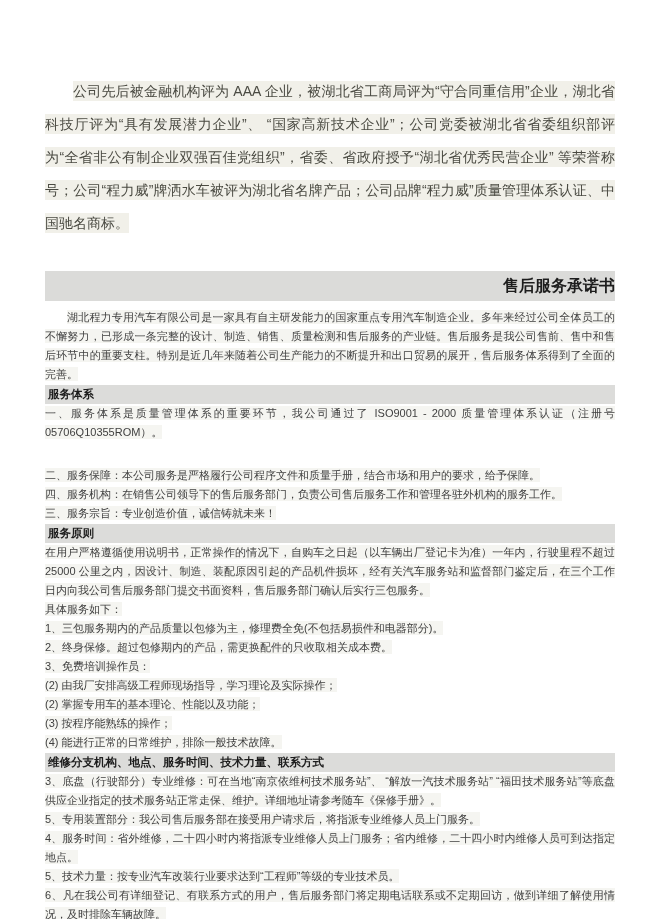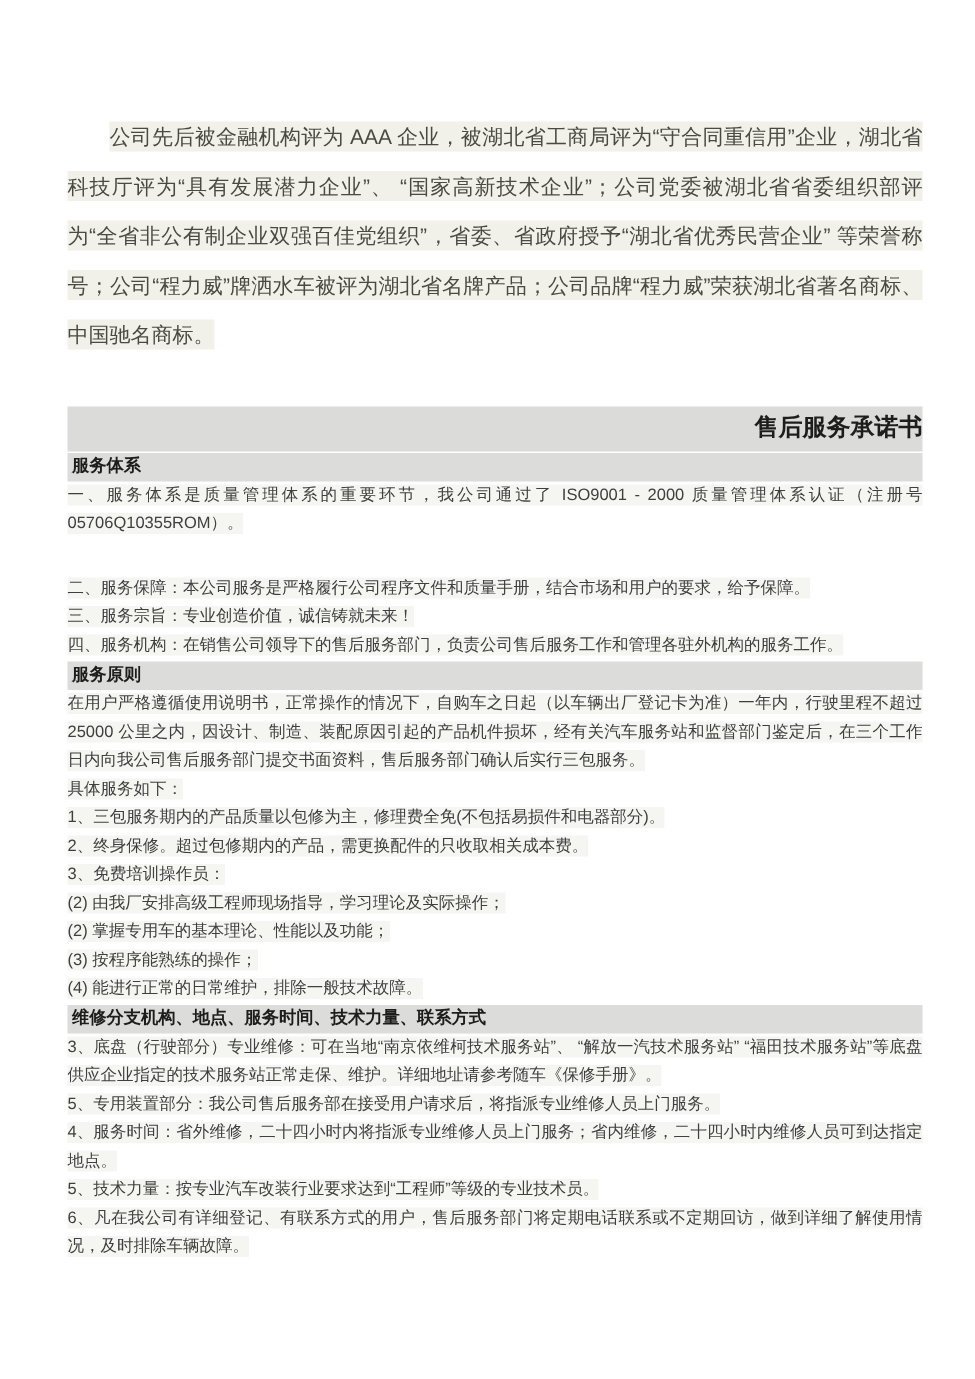--- a/index.html
+++ b/index.html
@@ -82,30 +82,31 @@
   .gap-after {
     margin-bottom: 24px;
   }
 </style>
 </head>
 <body>
 
 <div class="page">
   <div class="content">
 
-    <p class="accolades"><span class="hl">公司先后被金融机构评为 AAA 企业，被湖北省工商局评为“守合同重信用”企业，湖北省科技厅评为“具有发展潜力企业”、 “国家高新技术企业”；公司党委被湖北省省委组织部评为“全省非公有制企业双强百佳党组织”，省委、省政府授予“湖北省优秀民营企业” 等荣誉称号；公司“程力威”牌洒水车被评为湖北省名牌产品；公司品牌“程力威”荣获湖北省著名商标、中国驰名商标。</span></p>
+    <p class="accolades"><span class="hl">公司先后被金融机构评为 AAA 企业，被湖北省工商局评为“守合同重信用”企业，湖北省科技厅评为“具有发展潜力企业”、 “国家高新技术企业”；公司党委被湖北省省委组织部评为“全省非公有制企业双强百佳党组织”，省委、省政府授予“湖北省优秀民营企业” 等荣誉称号；公司“程力威”牌洒水车被评为湖北省名牌产品；公司品牌“程力威”质量管理体系认证、中国驰名商标。</span></p>
 
     <div class="title-bar">售后服务承诺书</div>
 
+    <p class="par intro-par"><span class="lhl">湖北程力专用汽车有限公司是一家具有自主研发能力的国家重点专用汽车制造企业。多年来经过公司全体员工的不懈努力，已形成一条完整的设计、制造、销售、质量检测和售后服务的产业链。售后服务是我公司售前、售中和售后环节中的重要支柱。特别是近几年来随着公司生产能力的不断提升和出口贸易的展开，售后服务体系得到了全面的完善。</span></p>
 
     <div class="section-bar">服务体系</div>
     <p class="par gap-after"><span class="lhl">一、服务体系是质量管理体系的重要环节，我公司通过了 ISO9001 - 2000 质量管理体系认证（注册号 05706Q10355ROM）。</span></p>
     <p class="par"><span class="lhl">二、服务保障：本公司服务是严格履行公司程序文件和质量手册，结合市场和用户的要求，给予保障。</span></p>
+    <p class="par"><span class="lhl">四、服务机构：在销售公司领导下的售后服务部门，负责公司售后服务工作和管理各驻外机构的服务工作。</span></p>
     <p class="par"><span class="lhl">三、服务宗旨：专业创造价值，诚信铸就未来！</span></p>
-    <p class="par"><span class="lhl">四、服务机构：在销售公司领导下的售后服务部门，负责公司售后服务工作和管理各驻外机构的服务工作。</span></p>
 
     <div class="section-bar">服务原则</div>
     <p class="par"><span class="lhl">在用户严格遵循使用说明书，正常操作的情况下，自购车之日起（以车辆出厂登记卡为准）一年内，行驶里程不超过 25000 公里之内，因设计、制造、装配原因引起的产品机件损坏，经有关汽车服务站和监督部门鉴定后，在三个工作日内向我公司售后服务部门提交书面资料，售后服务部门确认后实行三包服务。</span></p>
     <p class="par"><span class="lhl">具体服务如下：</span></p>
     <p class="par"><span class="lhl">1、三包服务期内的产品质量以包修为主，修理费全免(不包括易损件和电器部分)。</span></p>
     <p class="par"><span class="lhl">2、终身保修。超过包修期内的产品，需更换配件的只收取相关成本费。</span></p>
     <p class="par"><span class="lhl">3、免费培训操作员：</span></p>
     <p class="par"><span class="lhl">(2) 由我厂安排高级工程师现场指导，学习理论及实际操作；</span></p>
     <p class="par"><span class="lhl">(2) 掌握专用车的基本理论、性能以及功能；</span></p>
     <p class="par"><span class="lhl">(3) 按程序能熟练的操作；</span></p>

